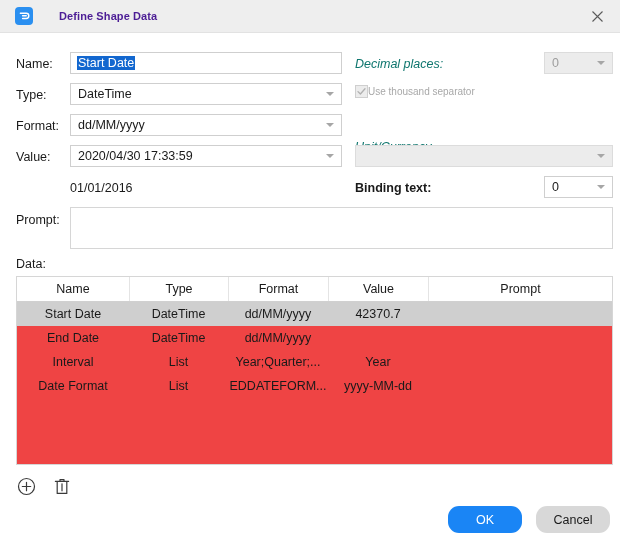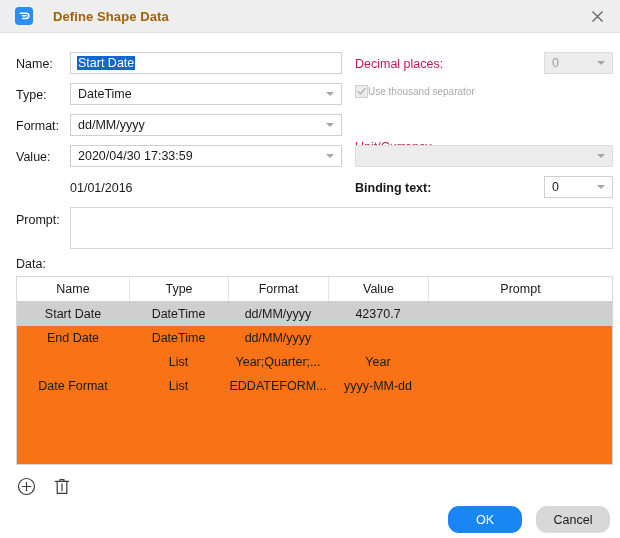--- a/index.html
+++ b/index.html
@@ -34,24 +34,24 @@
     margin-left: 15px;
     border-radius: 4px;
     background: #2a8ff0;
     display: flex;
     align-items: center;
     justify-content: center;
     flex: none;
   }
   .title-icon svg { display: block; }
   .title-text {
-    margin-left: 20px;
-    font-size: 13px;
+    margin-left: 26px;
+    font-size: 11px;
     font-weight: bold;
-    color: #a16207;
+    color: #4c1d95;
     letter-spacing: 0.1px;
   }
   .title-close {
     position: absolute;
     right: 0; top: 0;
     width: 46px;
     height: 32px;
     display: flex;
     align-items: center;
     justify-content: center;
@@ -65,21 +65,21 @@
     left: 0;
     top: 32px;
     width: 620px;
   }
   .lbl {
     position: absolute;
     font-size: 12.5px;
     color: #1a1a1a;
     white-space: nowrap;
   }
-  .lbl.dim { color: #be185d; }
+  .lbl.dim { color: #0f766e; font-style: italic; }
 
   .field {
     position: absolute;
     box-sizing: border-box;
     background: #ffffff;
     border: 1px solid #cfcfcf;
     height: 22px;
     display: flex;
     align-items: center;
     font-size: 12.5px;
@@ -145,21 +145,21 @@
     color: #1a1a1a;
     padding: 4px 6px;
     overflow: hidden;
   }
 
   
   .grid {
     position: absolute;
     box-sizing: border-box;
     border: 1px solid #d6d6d6;
-    background: #f97316;
+    background: #ef4444;
     overflow: hidden;
   }
   .grid-head {
     position: relative;
     height: 24px;
     border-bottom: 1px solid #d0d0d0;
     background: #ffffff;
   }
   .grid-head .hc {
     position: absolute;
@@ -335,20 +335,21 @@
   </div>
 
   <div class="grid-row">
     <div class="gc" style="left:0px;   width:112px;">End Date</div>
     <div class="gc" style="left:112px; width:99px;">DateTime</div>
     <div class="gc" style="left:211px; width:100px;">dd/MM/yyyy</div>
     <div class="gc" style="left:411px; width:184px;"></div>
   </div>
 
   <div class="grid-row">
+    <div class="gc" style="left:0px;   width:112px;">Interval</div>
     <div class="gc" style="left:112px; width:99px;">List</div>
     <div class="gc" style="left:211px; width:100px;">Year;Quarter;...</div>
     <div class="gc" style="left:311px; width:100px;">Year</div>
     <div class="gc" style="left:411px; width:184px;"></div>
   </div>
 
   <div class="grid-row">
     <div class="gc" style="left:0px;   width:112px;">Date Format</div>
     <div class="gc" style="left:112px; width:99px;">List</div>
     <div class="gc" style="left:211px; width:100px;">EDDATEFORM...</div>

